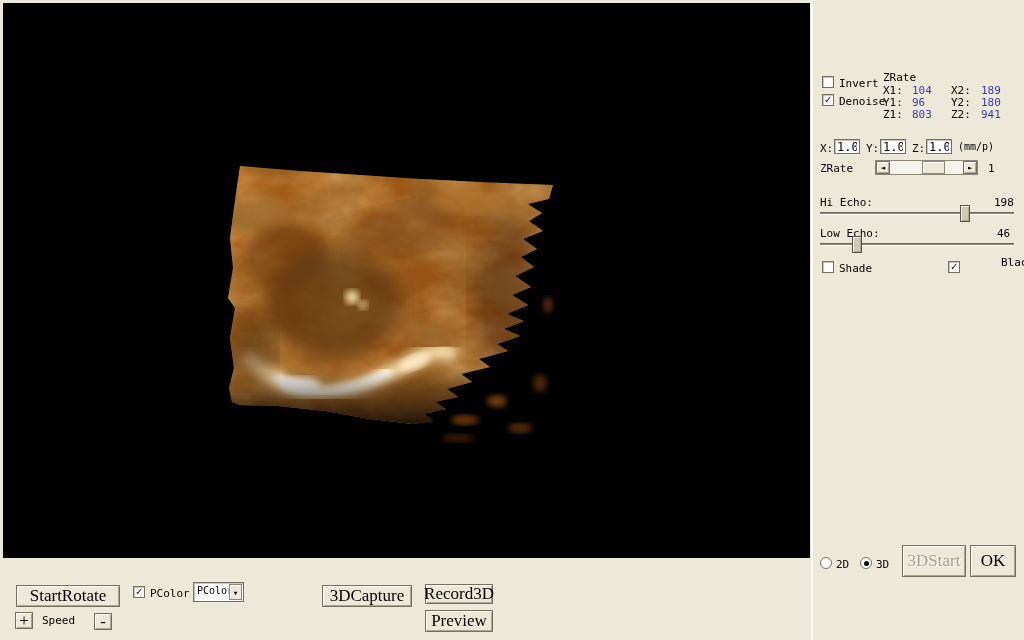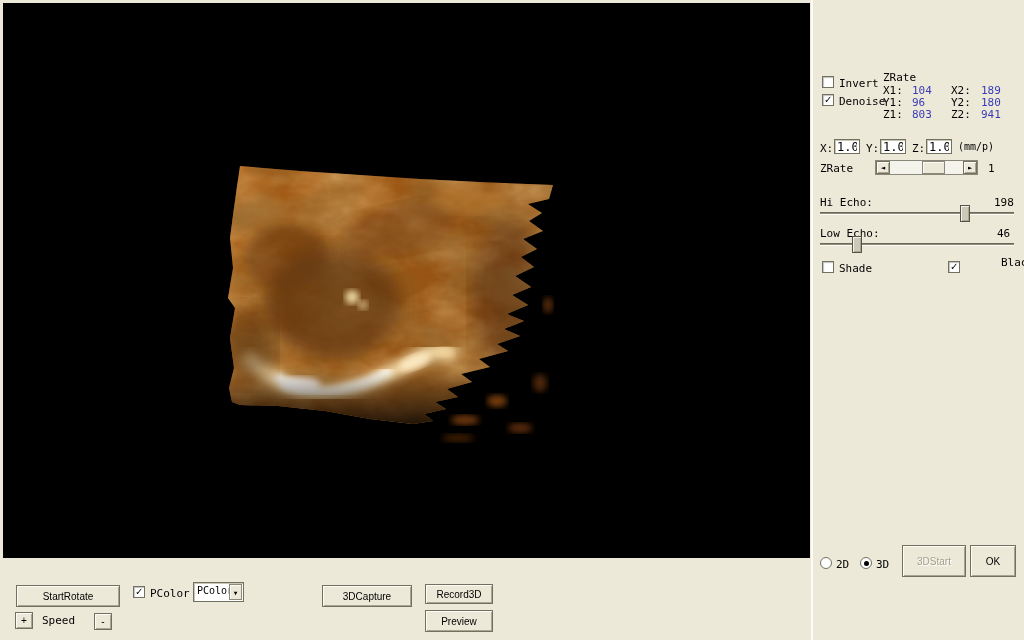--- a/index.html
+++ b/index.html
@@ -14,21 +14,21 @@
   .vdivider { left:811px; top:0; width:2px; height:640px; background:#fdfcf7; }
   .groupbox {
     border:1px solid #9d9a8a;
     box-shadow:inset 1px 1px 0 #fdfcf7, 1px 1px 0 #fdfcf7;
   }
   .legend { position:absolute; top:-7px; left:6px; background:#ece9d8; padding:0 3px; line-height:12px; }
   .btn {
     background:#ece9d8; border:1px solid #72705f;
     box-shadow:inset 1px 1px 0 #fdfcf7, inset -1px -1px 0 #a9a593;
     display:flex; align-items:center; justify-content:center;
-    font-family:Liberation Sans, sans-serif; font-size:10px; cursor:pointer;
+    font-family:Liberation Serif, serif; font-size:17px; cursor:pointer;
   }
   .btn.disabled { color:#a39f8d; text-shadow:1px 1px 0 #fff; cursor:default; }
   .checkbox {
     width:12px; height:12px; background:#fff; border:1px solid #72705f;
     box-shadow:inset 1px 1px 1px rgba(0,0,0,.25);
     display:flex; align-items:center; justify-content:center;
     font-size:11px; line-height:10px; cursor:pointer;
   }
   .radio {
     width:12px; height:12px; background:#fff; border:1px solid #72705f; border-radius:50%;

